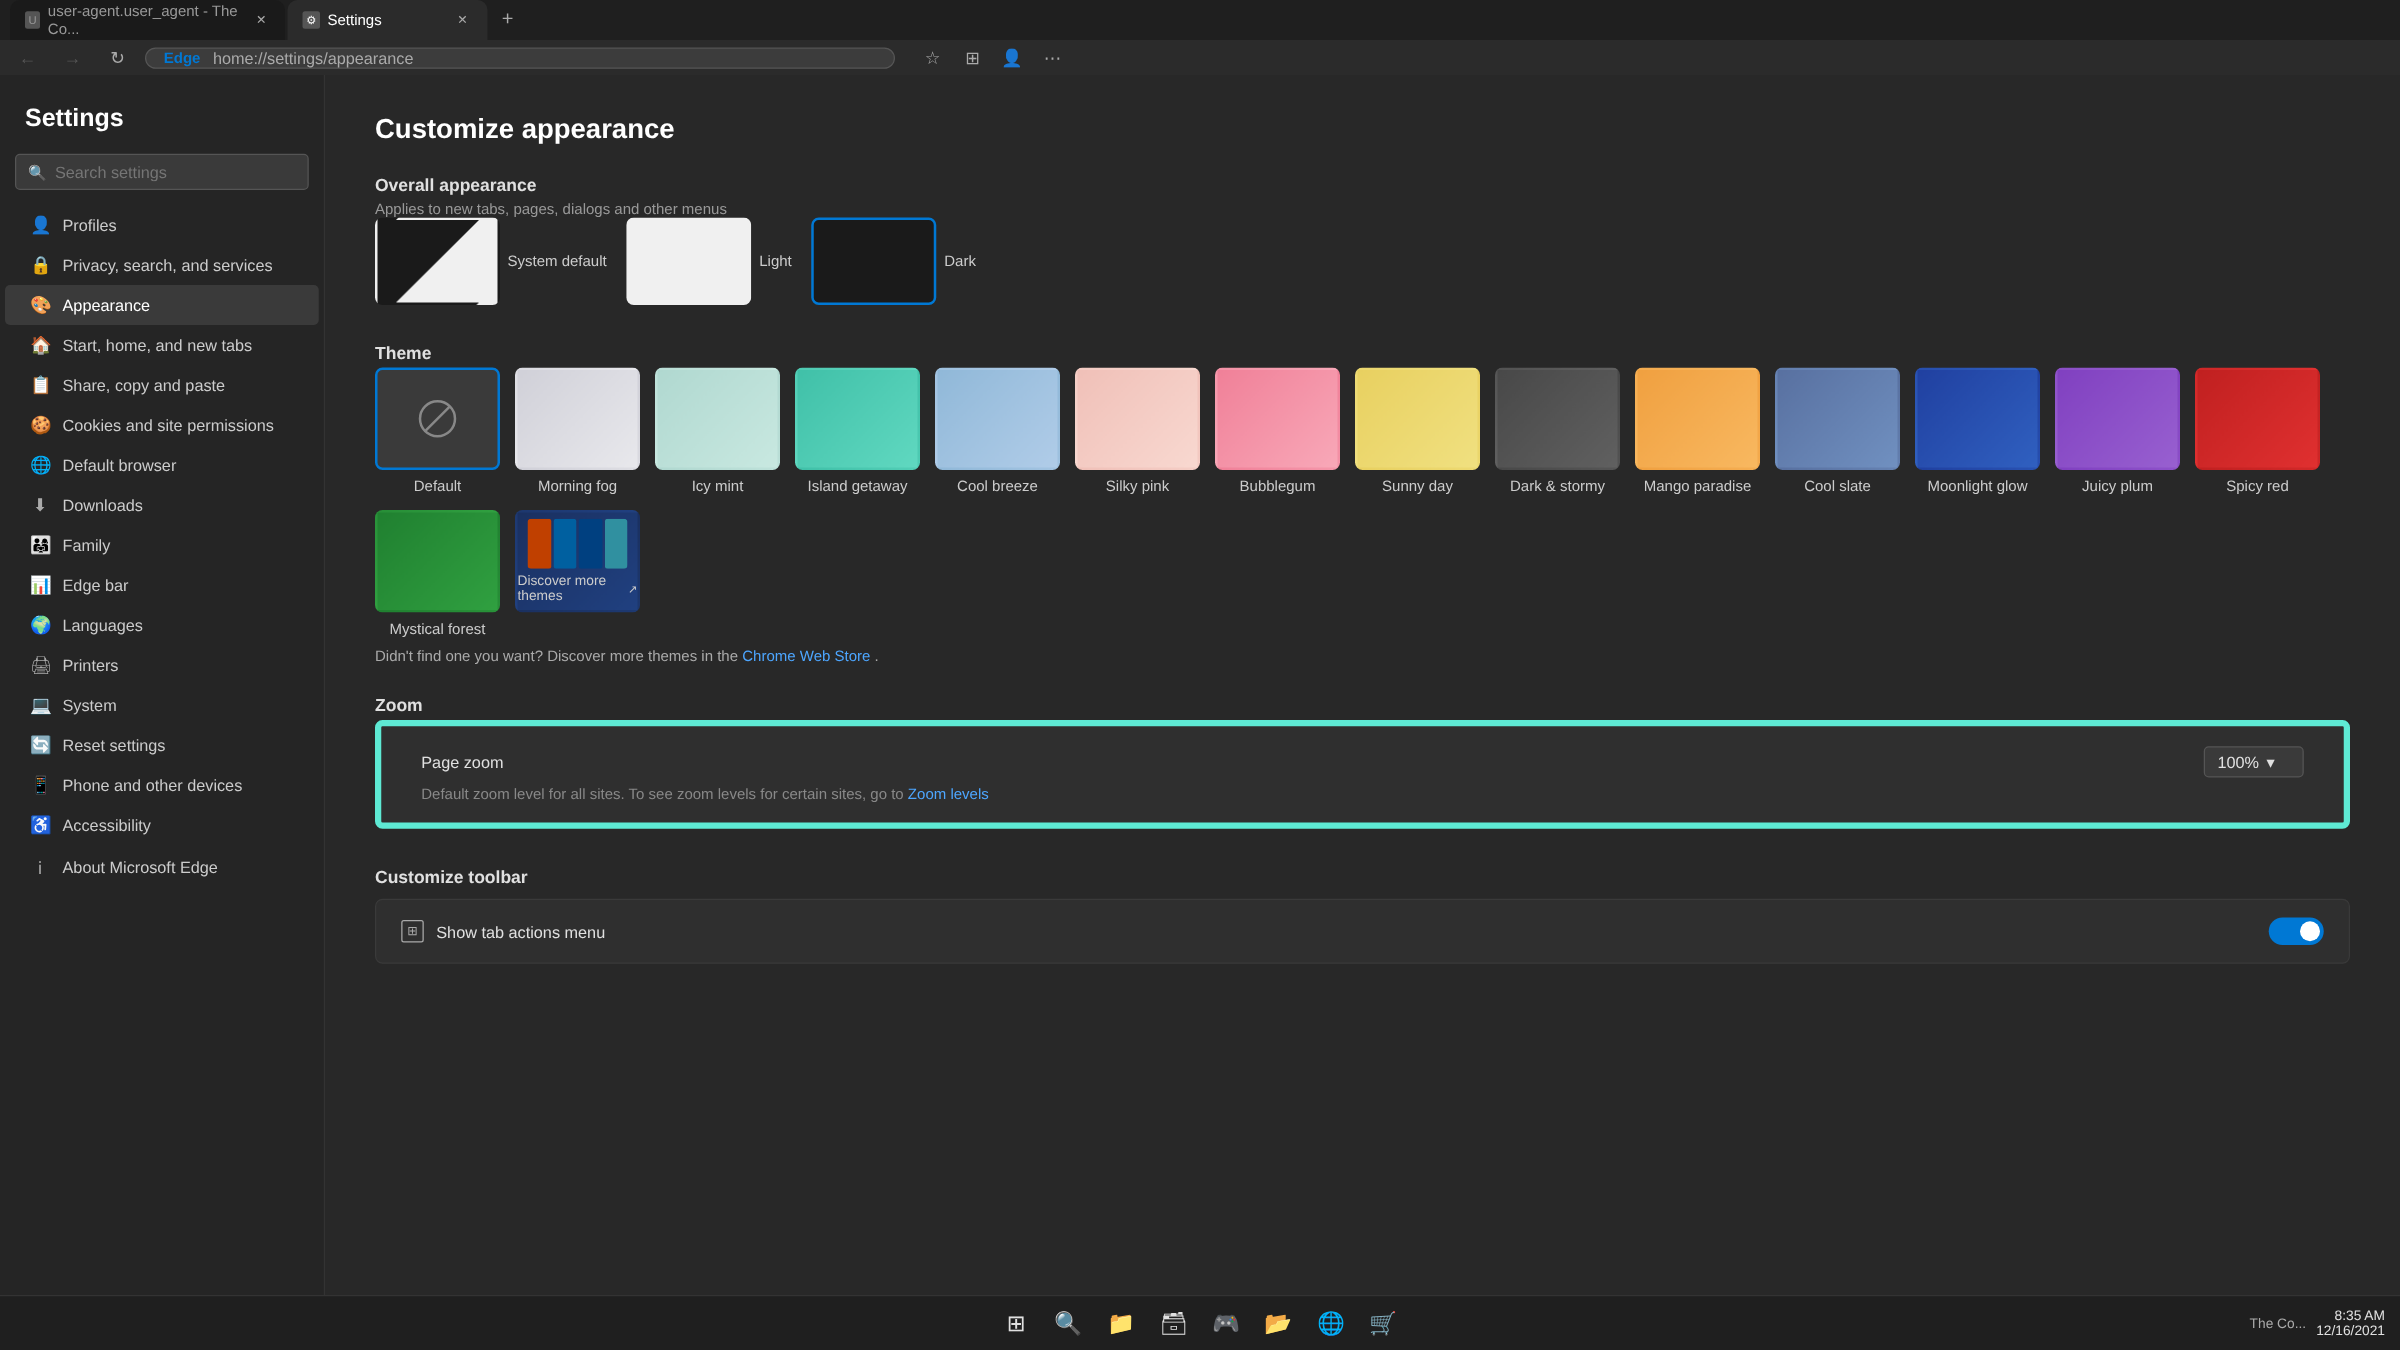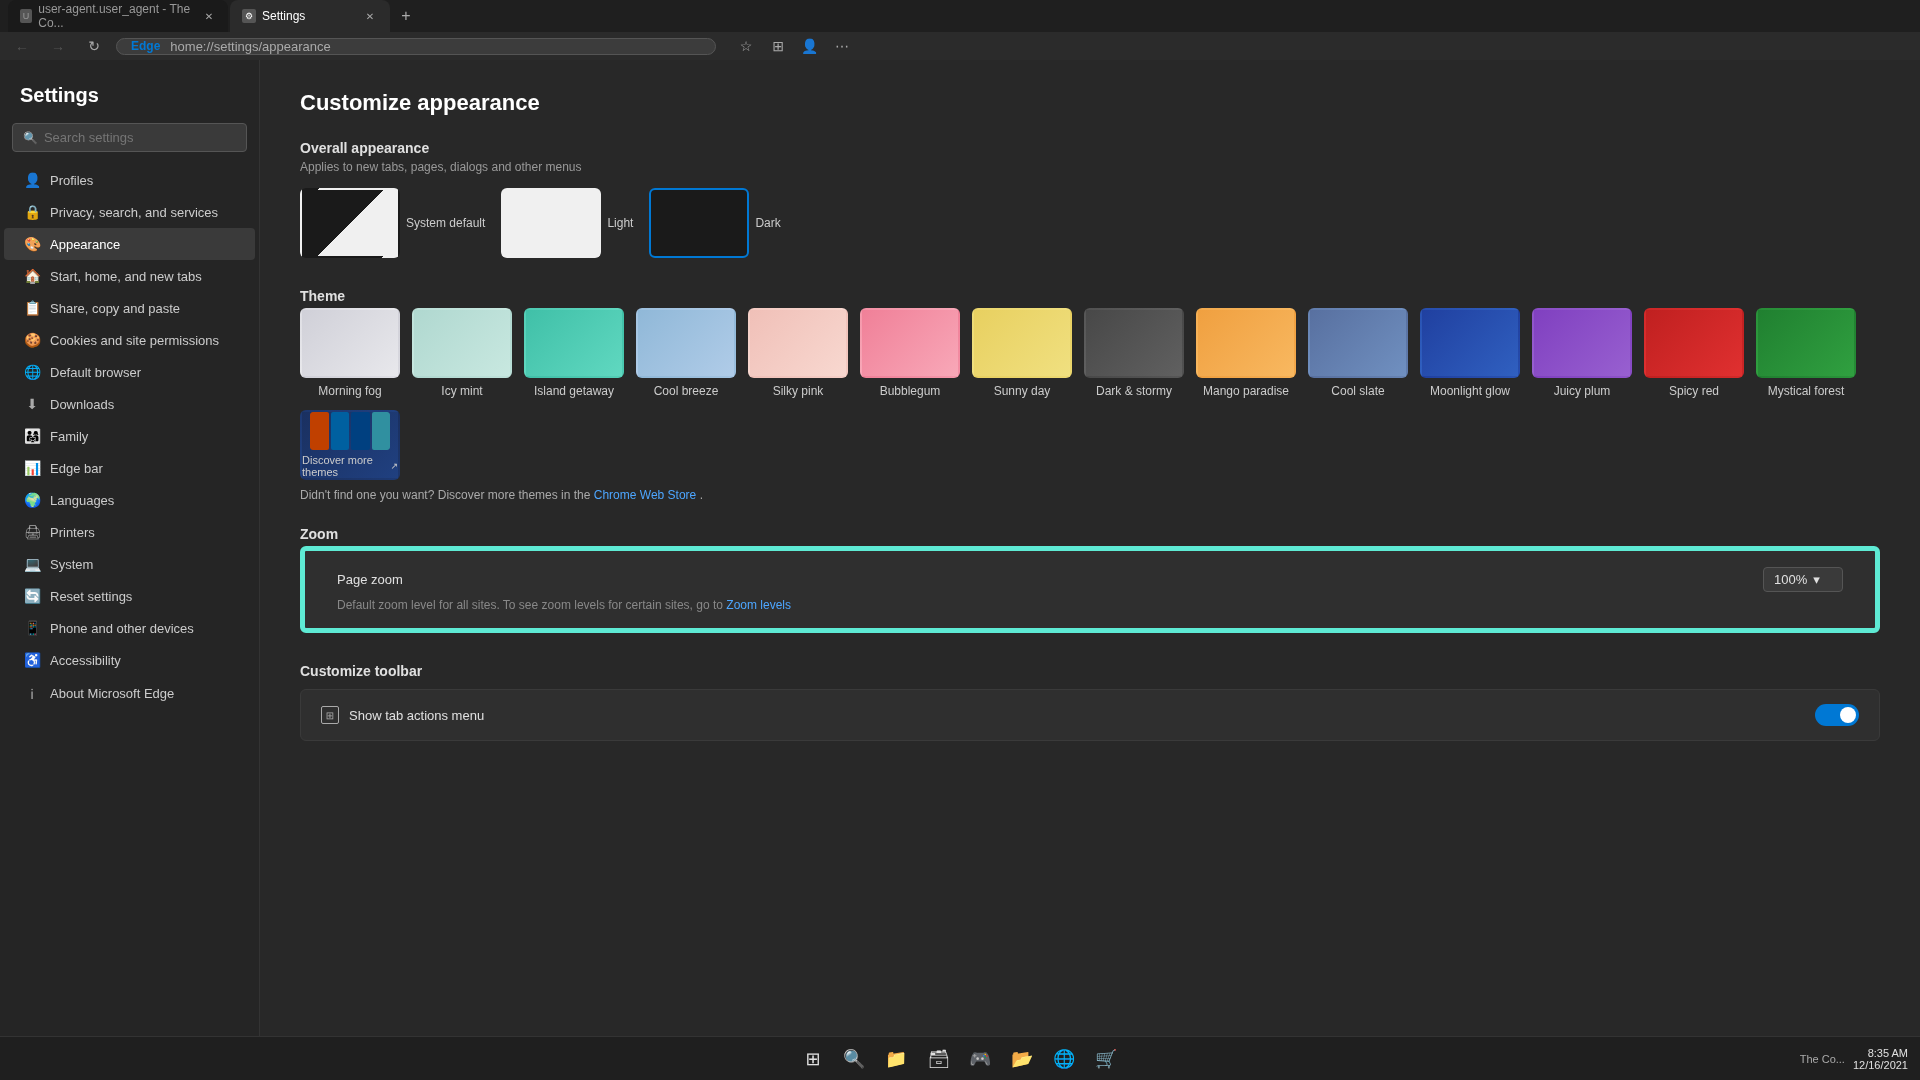--- a/index.html
+++ b/index.html
@@ -199,21 +199,20 @@
     }
     .section-title {
       font-size: 14px;
       font-weight: 600;
       color: #e0e0e0;
       margin-bottom: 4px;
     }
     .section-subtitle {
       font-size: 12px;
       color: #999;
-      margin-bottom: 14px;
     }
 
     
     .appearance-options {
       display: flex;
       gap: 16px;
       margin-bottom: 30px;
     }
     .appearance-option {
       display: flex;
@@ -259,21 +258,21 @@
     }
     .theme-item {
       display: flex;
       flex-direction: column;
       align-items: center;
       gap: 6px;
       cursor: pointer;
     }
     .theme-preview {
       width: 100px;
-      height: 70px;
+      height: 82px;
       border-radius: 6px;
       border: 2px solid transparent;
       overflow: hidden;
       position: relative;
     }
     .theme-preview.selected {
       border-color: #0078d4;
     }
     .theme-label {
       font-size: 12px;
@@ -609,20 +608,26 @@
       <div class="appearance-option">
         <div class="appearance-preview preview-dark selected"></div>
         <span class="appearance-label">Dark</span>
       </div>
     </div>
 
     <div class="theme-section">
       <div class="section-title">Theme</div>
       <div class="theme-grid">
 
+        <div class="theme-item">
+          <div class="theme-preview theme-default selected">
+            <div class="theme-default-inner"></div>
+          </div>
+          <span class="theme-label">Default</span>
+        </div>
 
         <div class="theme-item">
           <div class="theme-preview theme-morning-fog"></div>
           <span class="theme-label">Morning fog</span>
         </div>
 
         <div class="theme-item">
           <div class="theme-preview theme-icy-mint"></div>
           <span class="theme-label">Icy mint</span>
         </div>

